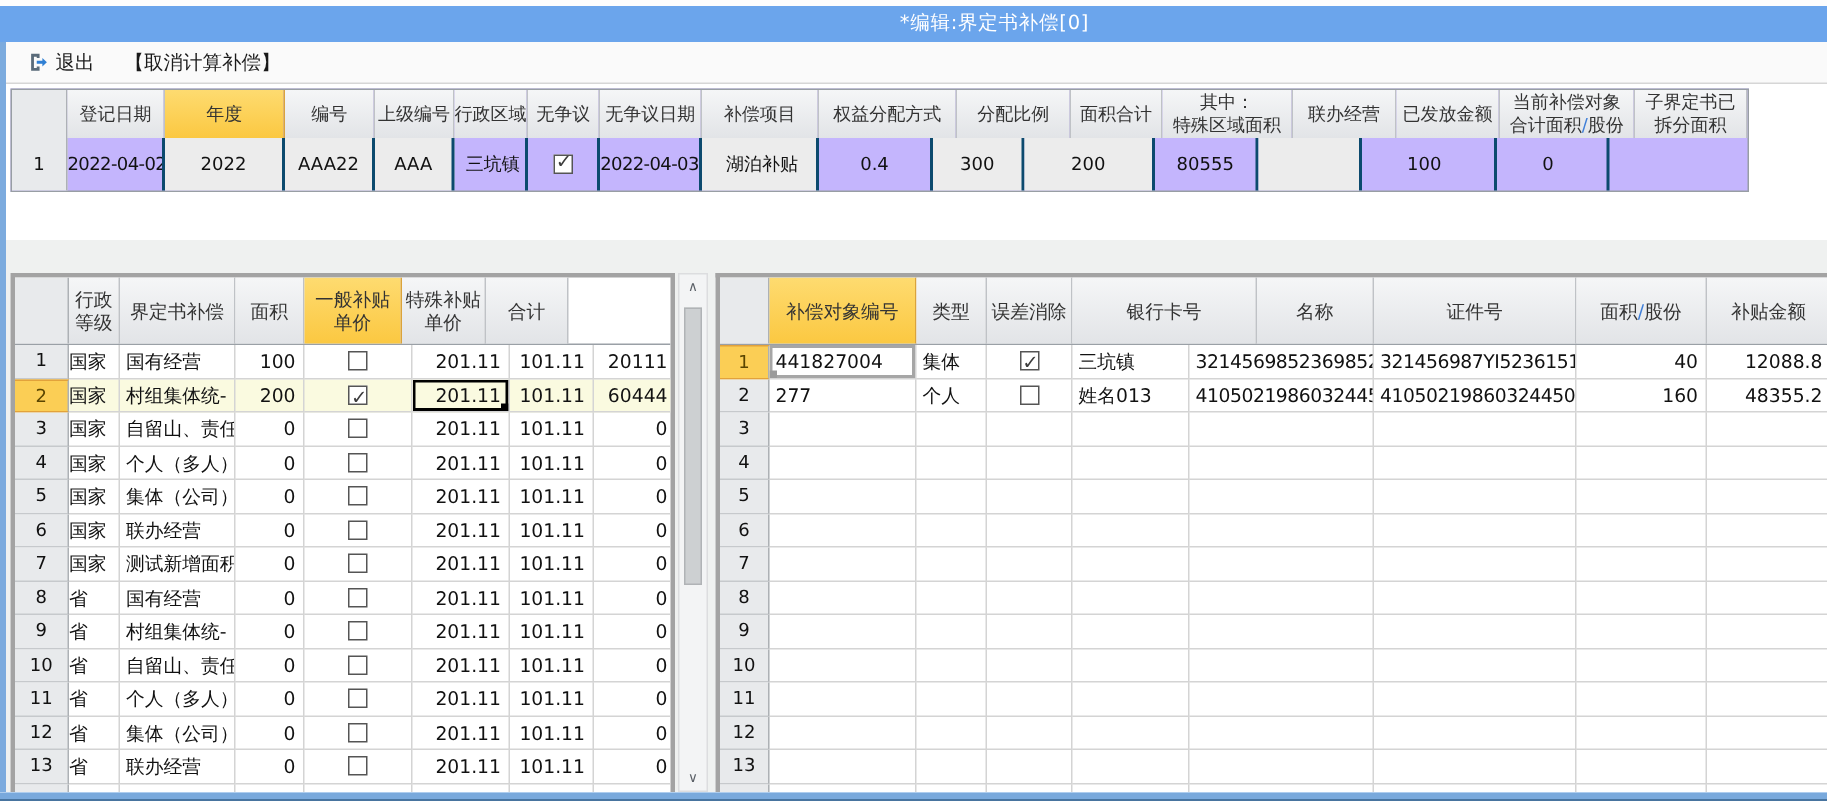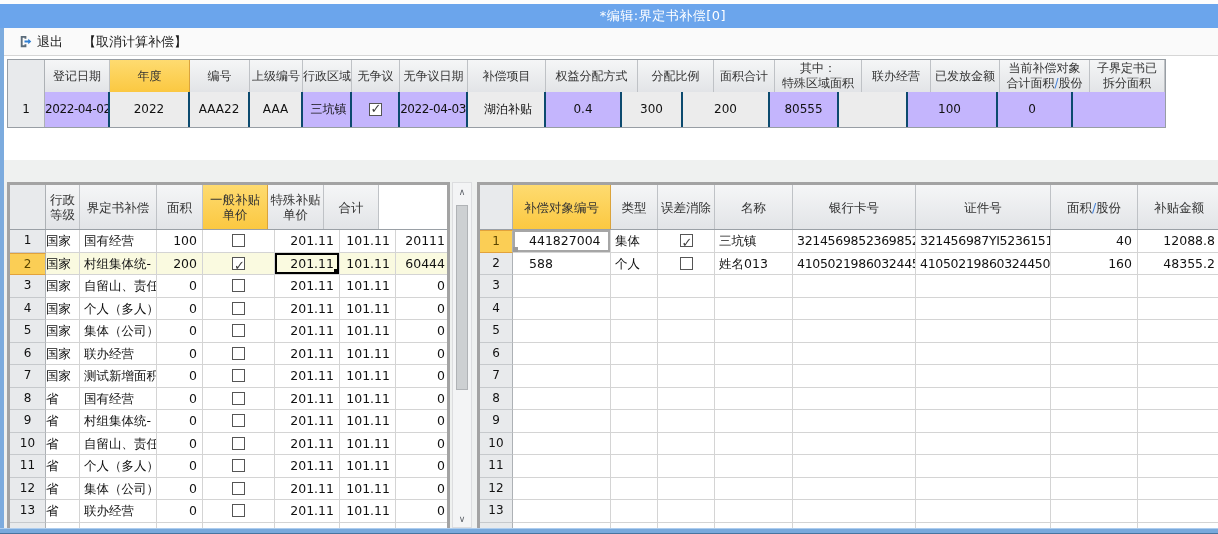--- a/index.html
+++ b/index.html
@@ -85,21 +85,21 @@
   .lw4{width:72px} .lw5{width:65px} .lw6{width:56px} .lw7{width:55px}
   .c-price { position:relative; }
   .c-price[data-cellsel="true"] { box-shadow:inset 0 0 0 2px #000; }
   .c-price[data-cellsel="true"]::after { content:""; position:absolute; right:0; bottom:0;
         width:5px; height:5px; background:#000; }
 
   
   .rtable { left:473px; width:741px; border-right:none; }
   .rw0{width:33px} .rw1{width:98px} .rw2{width:47px} .rw3{width:57px} .rw4{width:78px}
   .rw5{width:123px} .rw6{width:135px} .rw7{width:87px} .rw8{width:83px}
-  .c-code { position:relative; padding-left:16px; }
+  .c-code { position:relative; padding-left:4px; }
   .c-code[data-cellsel="true"] { box-shadow:inset 0 0 0 2px #a6a6a6; }
   .c-code[data-cellsel="true"]::after { content:""; position:absolute; left:0; bottom:0;
         width:5px; height:5px; background:#9b9b9b; }
 
   
   .vscroll { position:absolute; left:448px; top:126px; width:20px; height:346px;
              background:#f3f4f5; border:1px solid #dcdddf; }
   .vs-btn { position:absolute; left:0; width:18px; height:17px; display:flex; align-items:center;
             justify-content:center; font-size:9px; color:#5a5f66; }
   .vs-up { top:0; } .vs-down { bottom:0; }
@@ -420,25 +420,25 @@
         <div class="hc rn rw0"></div>
         <div class="hc rw1 accent">
             <span class="h1">补偿对象编号</span>
           </div>
         <div class="hc rw2">
             <span class="h1">类型</span>
           </div>
         <div class="hc rw3">
             <span class="h1">误差消除</span>
           </div>
+        <div class="hc rw5">
+            <span class="h1">银行卡号</span>
+          </div>
         <div class="hc rw4">
             <span class="h1">名称</span>
-          </div>
-        <div class="hc rw5">
-            <span class="h1">银行卡号</span>
           </div>
         <div class="hc rw6">
             <span class="h1">证件号</span>
           </div>
         <div class="hc rw7">
           <span class="h1row"><span>面积</span><span class="slash">/</span><span>股份</span></span>
         </div>
         <div class="hc rw8">
             <span class="h1">补贴金额</span>
           </div>
@@ -453,21 +453,21 @@
             <span class="cb" data-checked="true"></span>
           </div>
           <div class="c rw4 al">三坑镇</div>
           <div class="c rw5 al tight">321456985236985214</div>
           <div class="c rw6 al tight">321456987YI5236151</div>
           <div class="c rw7 ar">40</div>
           <div class="c rw8 ar">12088.8</div>
         </div>
           <div class="trow" data-sel="false">
           <div class="c rn rw0">2</div>
-          <div class="c rw1 c-code" data-cellsel="false">588</div>
+          <div class="c rw1 c-code" data-cellsel="false">277</div>
           <div class="c rw2 al">个人</div>
           <div class="c rw3 ccb">
             <span class="cb" data-checked="false"></span>
           </div>
           <div class="c rw4 al">姓名013</div>
           <div class="c rw5 al tight">41050219860324450X</div>
           <div class="c rw6 al tight">41050219860324450X</div>
           <div class="c rw7 ar">160</div>
           <div class="c rw8 ar">48355.2</div>
         </div>

